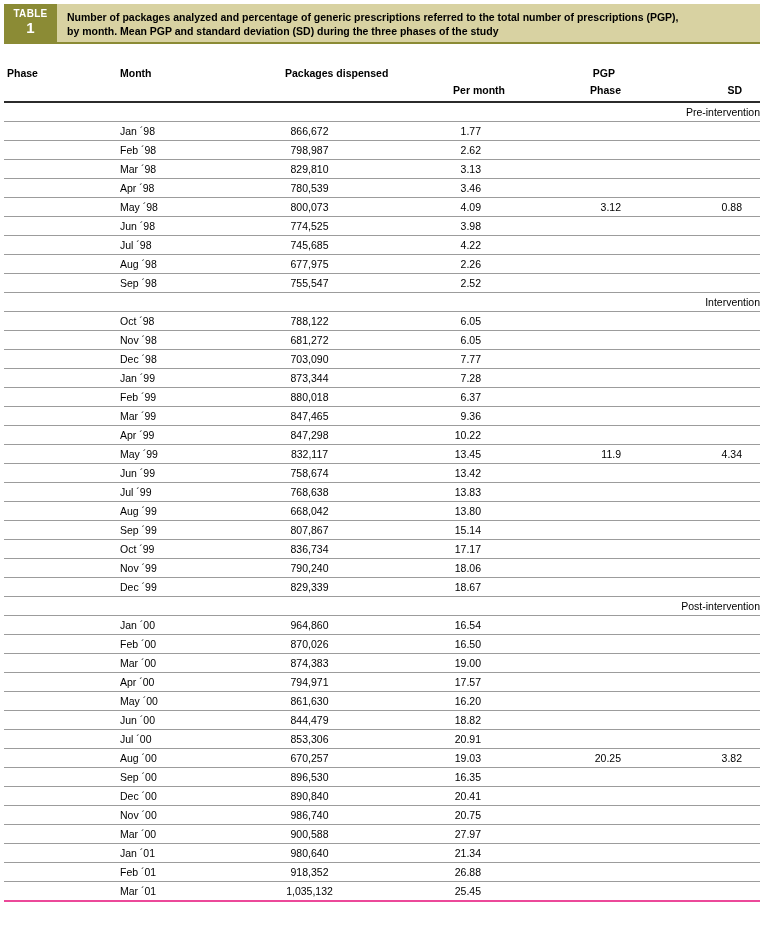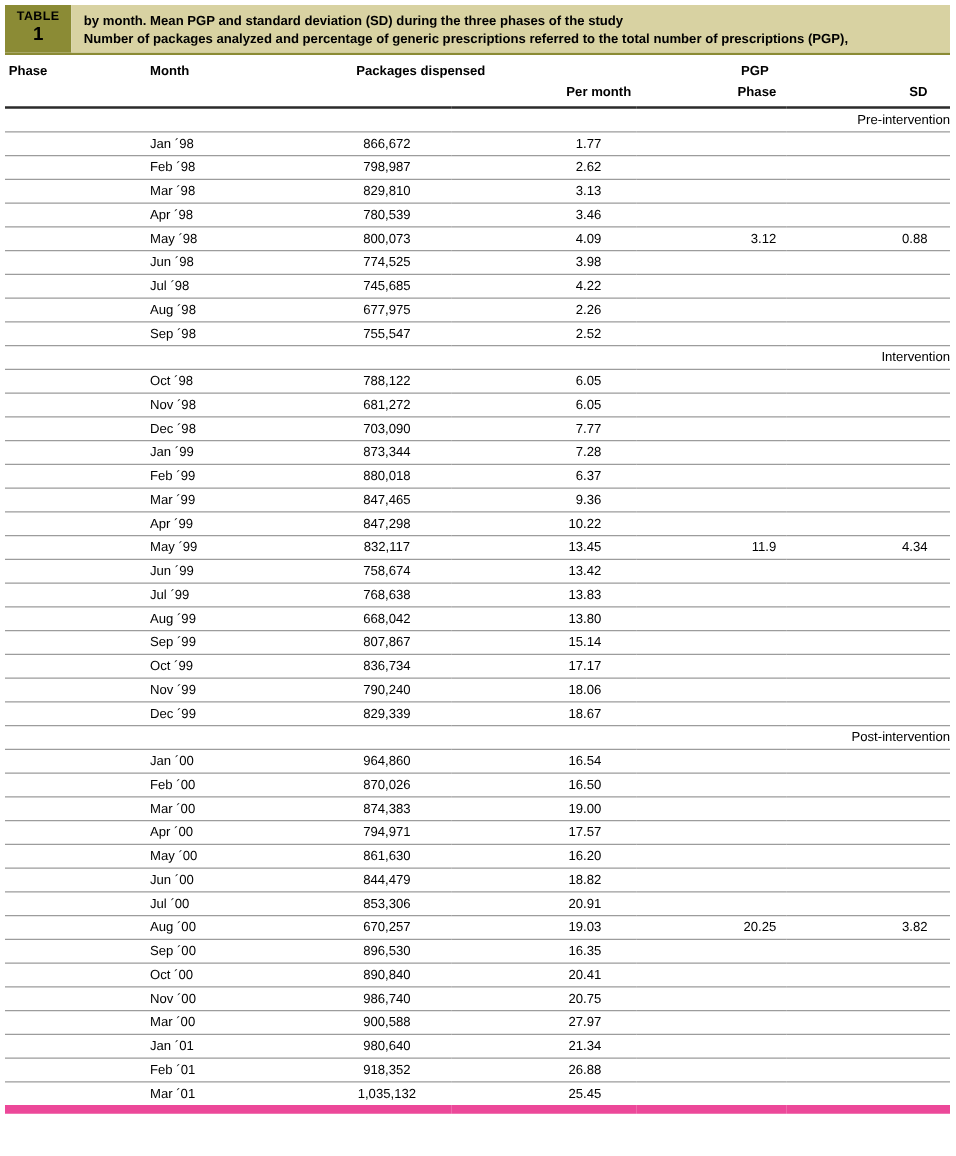--- a/index.html
+++ b/index.html
@@ -20,21 +20,21 @@
 
   
   .fig-header {
     display: flex;
     align-items: stretch;
     border-bottom: 2px solid var(--accent-dark);
   }
   .fig-label {
     width: 53px;
     background: var(--accent-dark);
-    color: #000000;
+    color: #ffffff;
     text-align: center;
     padding: 4px 0 2px;
   }
   .fig-label .lbl {
     display: block;
     font-size: 10px;
     font-weight: bold;
     letter-spacing: 0.3px;
   }
   .fig-label .num {
@@ -51,22 +51,22 @@
     font-size: 10.5px;
     line-height: 14px;
   }
   .fig-title span { display: block; }
 
   
   table {
     width: 100%;
     border-collapse: collapse;
     table-layout: fixed;
-    margin-top: 4px;
-    border-bottom: 7px solid #ec4899;
+    margin-top: 20px;
+    border-bottom: 2px solid #ec4899;
   }
   col.w-phase { width: 108px; }
   col.w-month { width: 152px; }
   col.w-pack  { width: 97px; }
   col.w-per   { width: 148px; }
   col.w-mean  { width: 120px; }
   col.w-sd    { width: 131px; }
 
   th {
     font-size: 10.5px;
@@ -110,22 +110,22 @@
 <body>
 
 <div class="page">
 
   <div class="fig-header">
     <div class="fig-label">
       <span class="lbl">TABLE</span>
       <span class="num">1</span>
     </div>
     <div class="fig-title">
+      <span>Number of packages analyzed and percentage of generic prescriptions referred to the total number of prescriptions (PGP),</span>
       <span>by month. Mean PGP and standard deviation (SD) during the three phases of the study</span>
-      <span>Number of packages analyzed and percentage of generic prescriptions referred to the total number of prescriptions (PGP),</span>
     </div>
   </div>
 
   <table>
     <colgroup>
       <col class="w-phase">
       <col class="w-month">
       <col class="w-pack">
       <col class="w-per">
       <col class="w-mean">
@@ -417,21 +417,21 @@
         <tr>
           <td class="c-phase"></td>
           <td class="c-month">Sep ´00</td>
           <td class="c-pack">896,530</td>
           <td class="c-per">16.35</td>
           <td class="c-mean"></td>
           <td class="c-sd"></td>
         </tr>
         <tr>
           <td class="c-phase"></td>
-          <td class="c-month">Oct ´00</td>
+          <td class="c-month">Dec ´00</td>
           <td class="c-pack">890,840</td>
           <td class="c-per">20.41</td>
           <td class="c-mean"></td>
           <td class="c-sd"></td>
         </tr>
         <tr>
           <td class="c-phase"></td>
           <td class="c-month">Nov ´00</td>
           <td class="c-pack">986,740</td>
           <td class="c-per">20.75</td>

